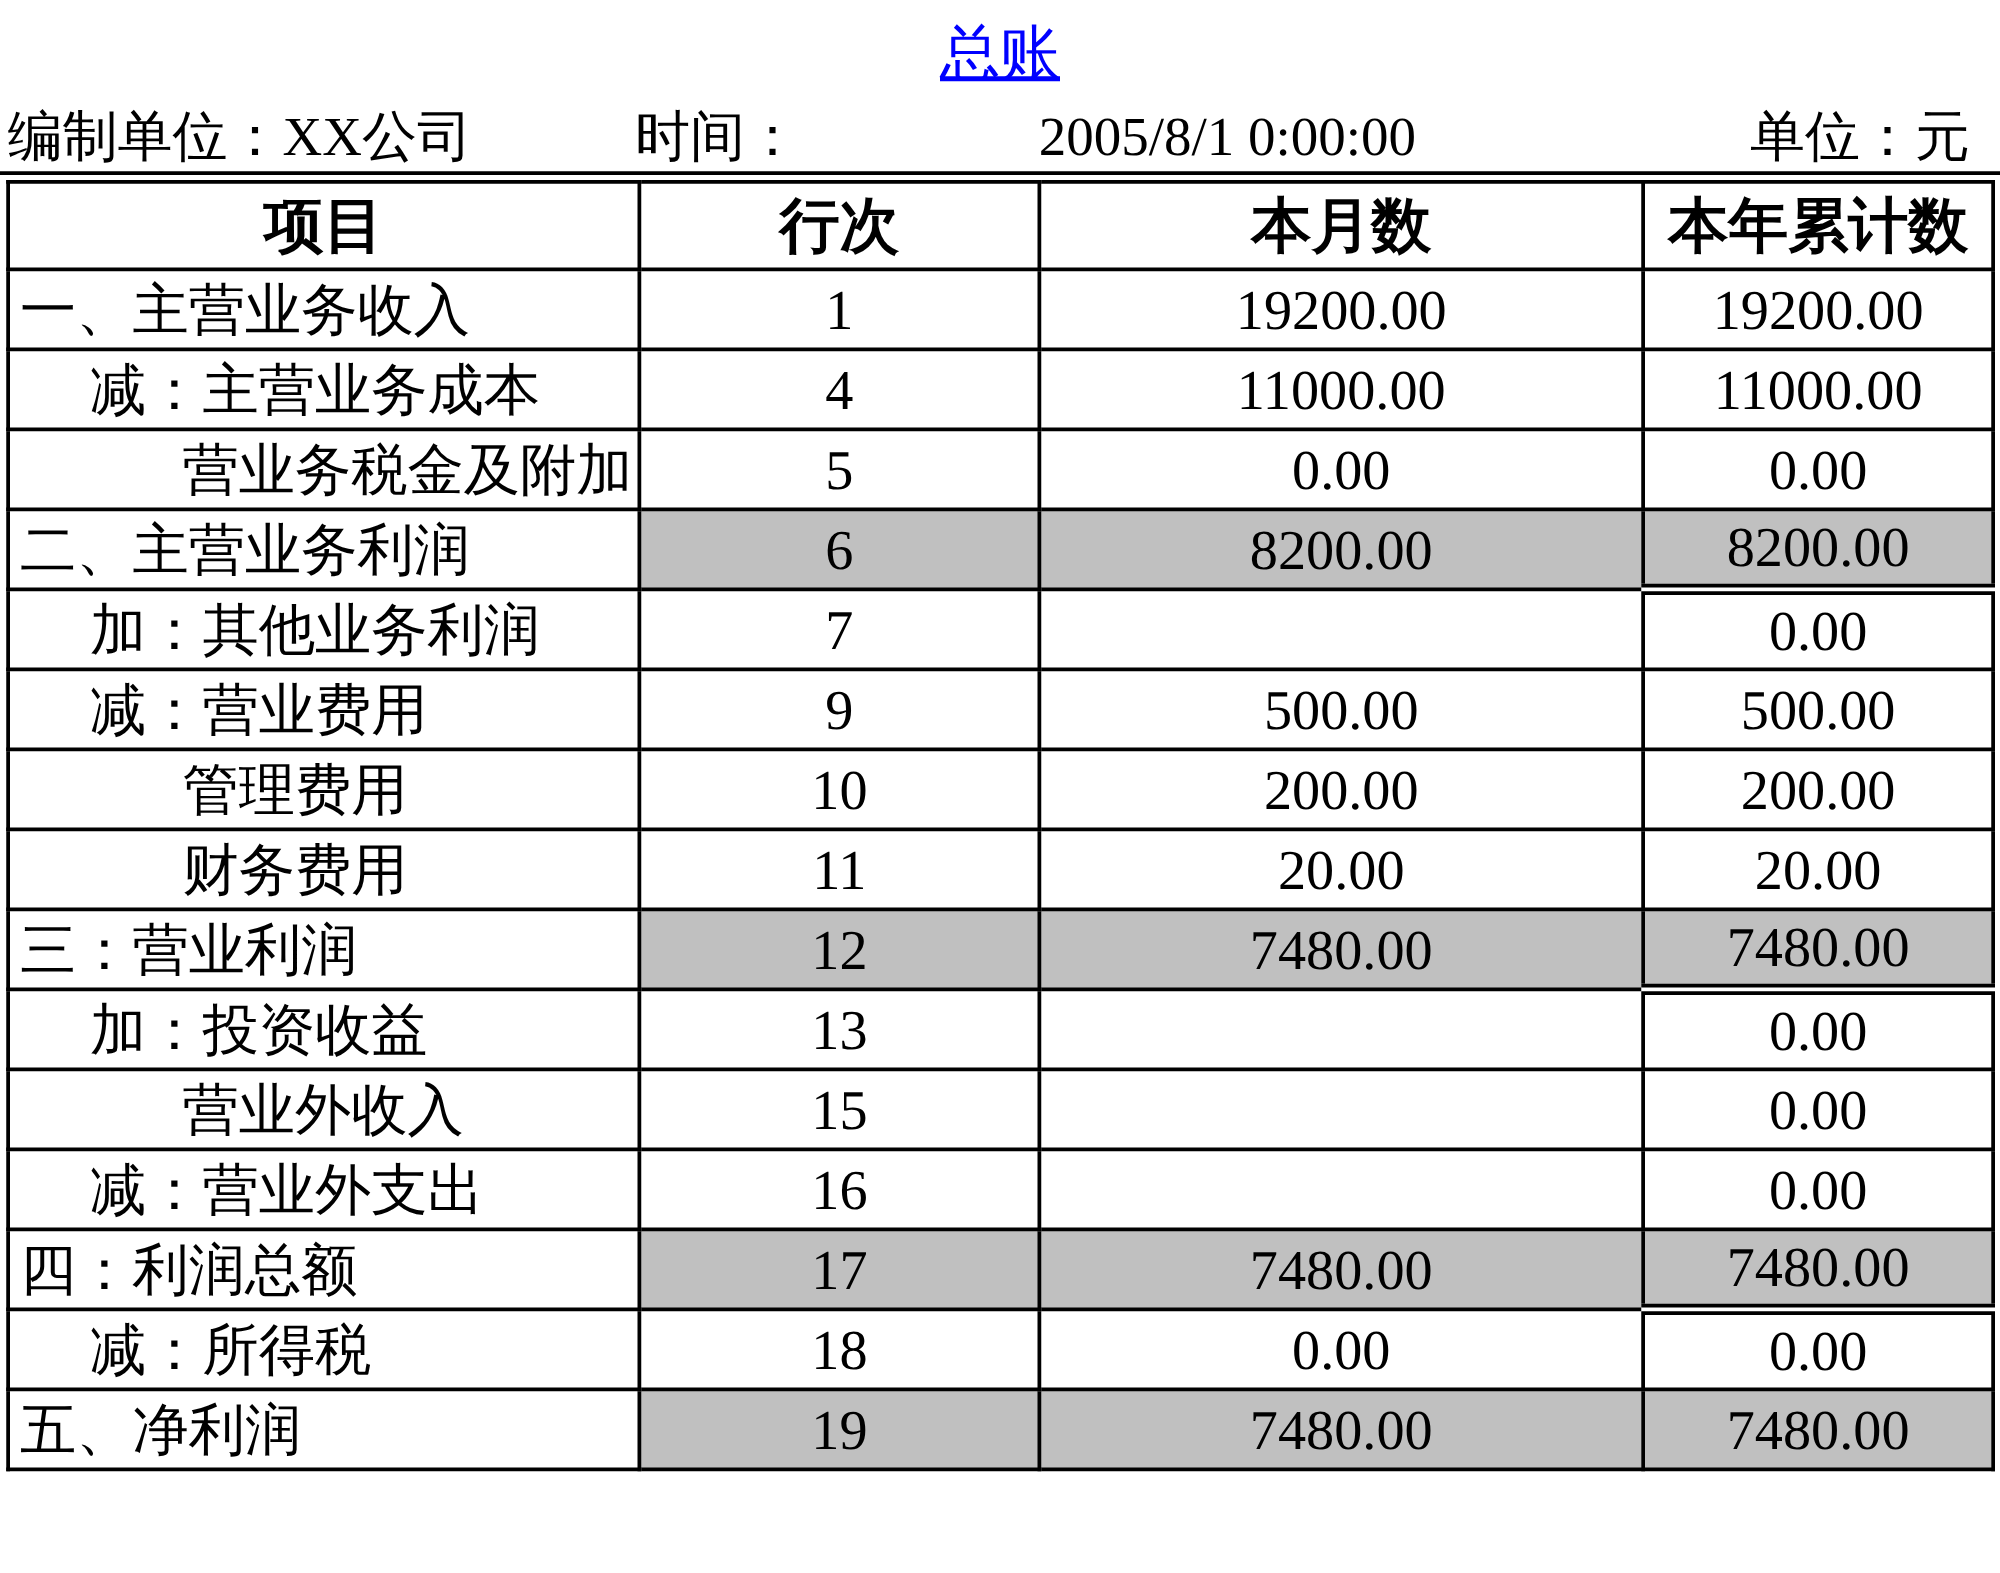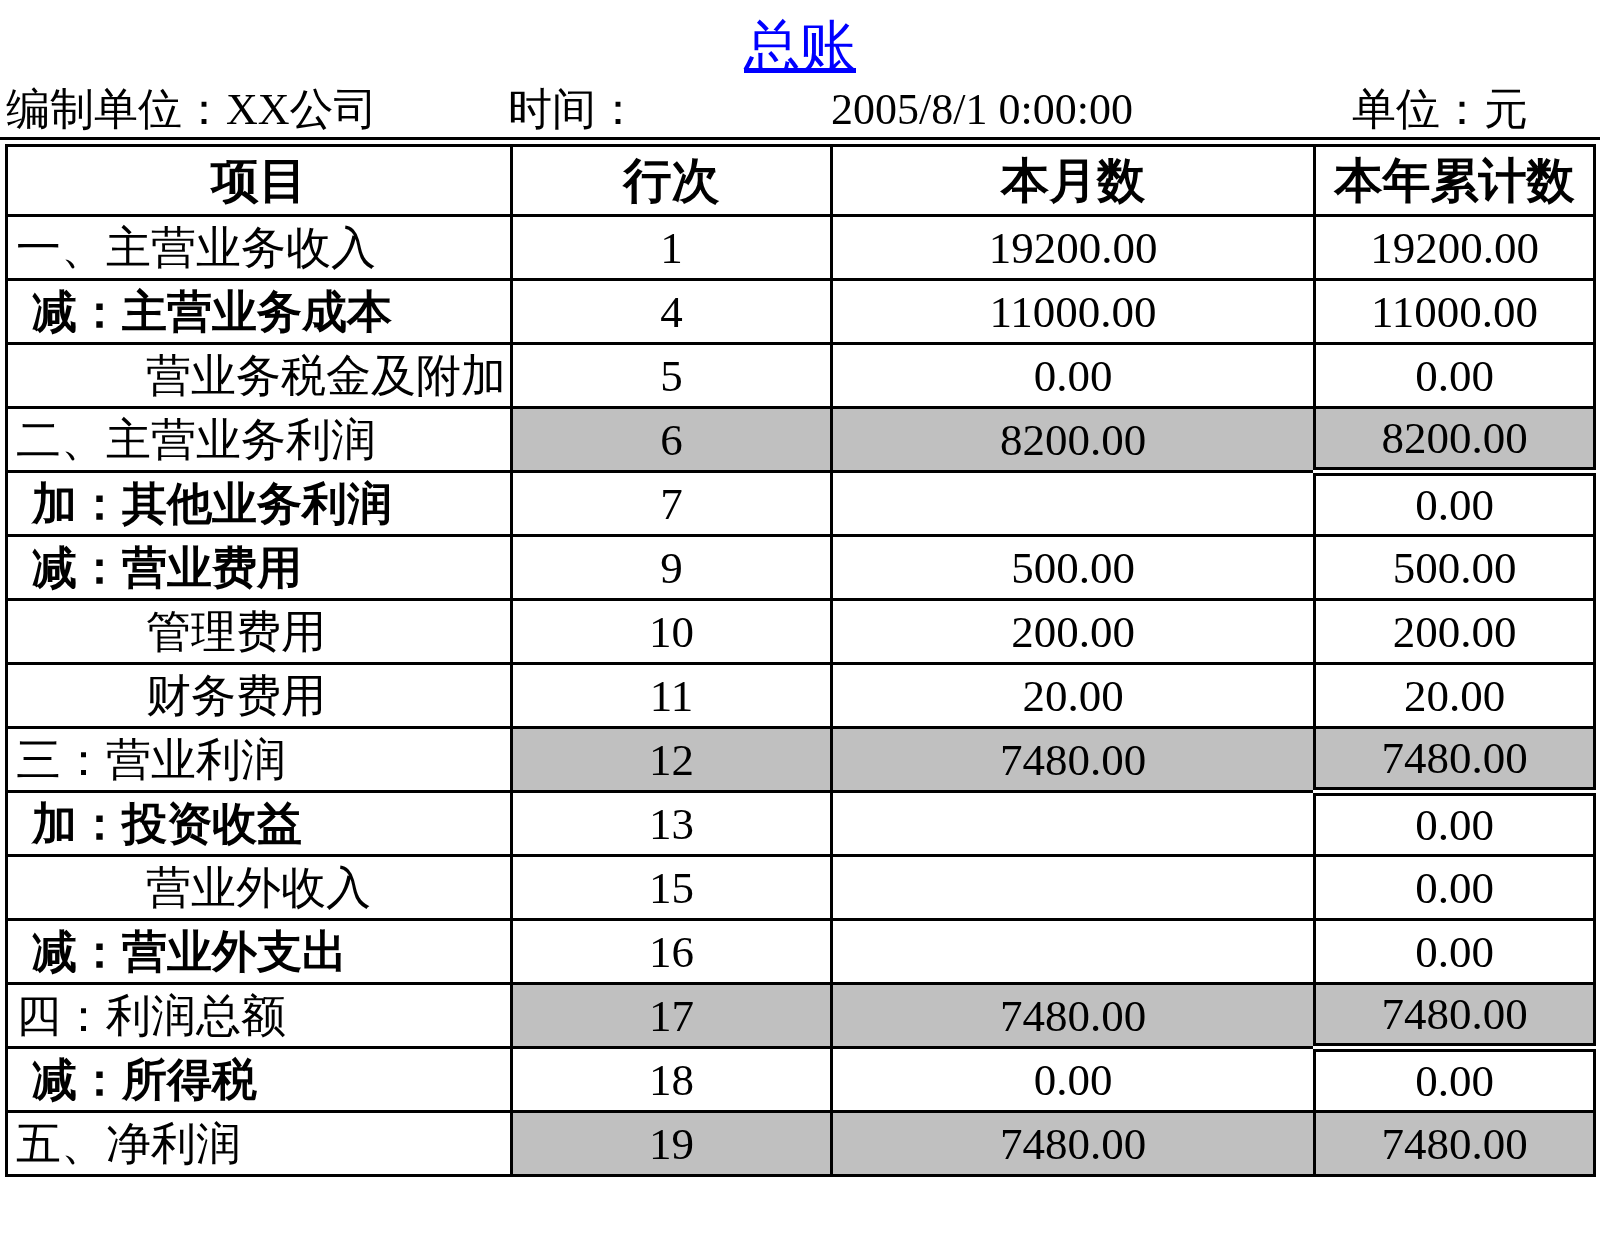--- a/index.html
+++ b/index.html
@@ -3,43 +3,43 @@
 <meta charset="utf-8">
 <style>
   html,body{margin:0;padding:0;}
   body{
     width:1600px;height:1258px;background:#ffffff;color:#000;
     font-family:"Liberation Serif","DejaVu Serif",serif;
     overflow:hidden;
   }
   .title-row{height:86px;text-align:center;padding-top:14px;box-sizing:border-box;}
   .ledger-link{
-    color:var(--link,#0000ff);font-size:56px;line-height:64px;
-    text-decoration:underline;cursor:pointer;
+    color:var(--link,#0000ff);font-size:48px;line-height:64px;
+    text-decoration:underline;cursor:pointer;font-family:Liberation Mono, monospace;
   }
   .info-row{position:relative;height:48px;font-size:44px;line-height:48px;white-space:nowrap;}
   .info-row span{position:absolute;bottom:0;}
   .inf-prepared{left:6px;}
   .inf-tlabel{left:508px;}
   .inf-tvalue{left:831px;}
-  .inf-unit{left:1352px;}
+  .inf-unit{left:1400px;}
   .double-rule{height:4px;border-top:3px solid #000;margin-top:3px;}
   table{
     border-collapse:collapse;table-layout:fixed;
     width:1588px;margin-left:5px;
   }
   th,td{
     border:3px solid #000;box-sizing:border-box;
     overflow:hidden;white-space:nowrap;padding:0;
   }
   th{height:70px;font-size:48px;font-weight:bold;text-align:center;}
   td{height:64px;font-size:45px;}
   td.item{text-align:left;margin-left:36px;}
   td.ind0{padding-left:8px;}
-  td.ind1{padding-left:24px;font-weight:bold;}
+  td.ind1{padding-left:64px;}
   td.ind2{padding-left:138px;}
   td.num{text-align:center;}
   tr.hl td.num{background:var(--hl,#c0c0c0);}
   td.rule{border-bottom:9px double #000;}
   .c-item{width:505px;}
   .c-line{width:320px;}
   .c-month{width:483px;}
   .c-ytd{width:280px;}
 </style>
 </head>

